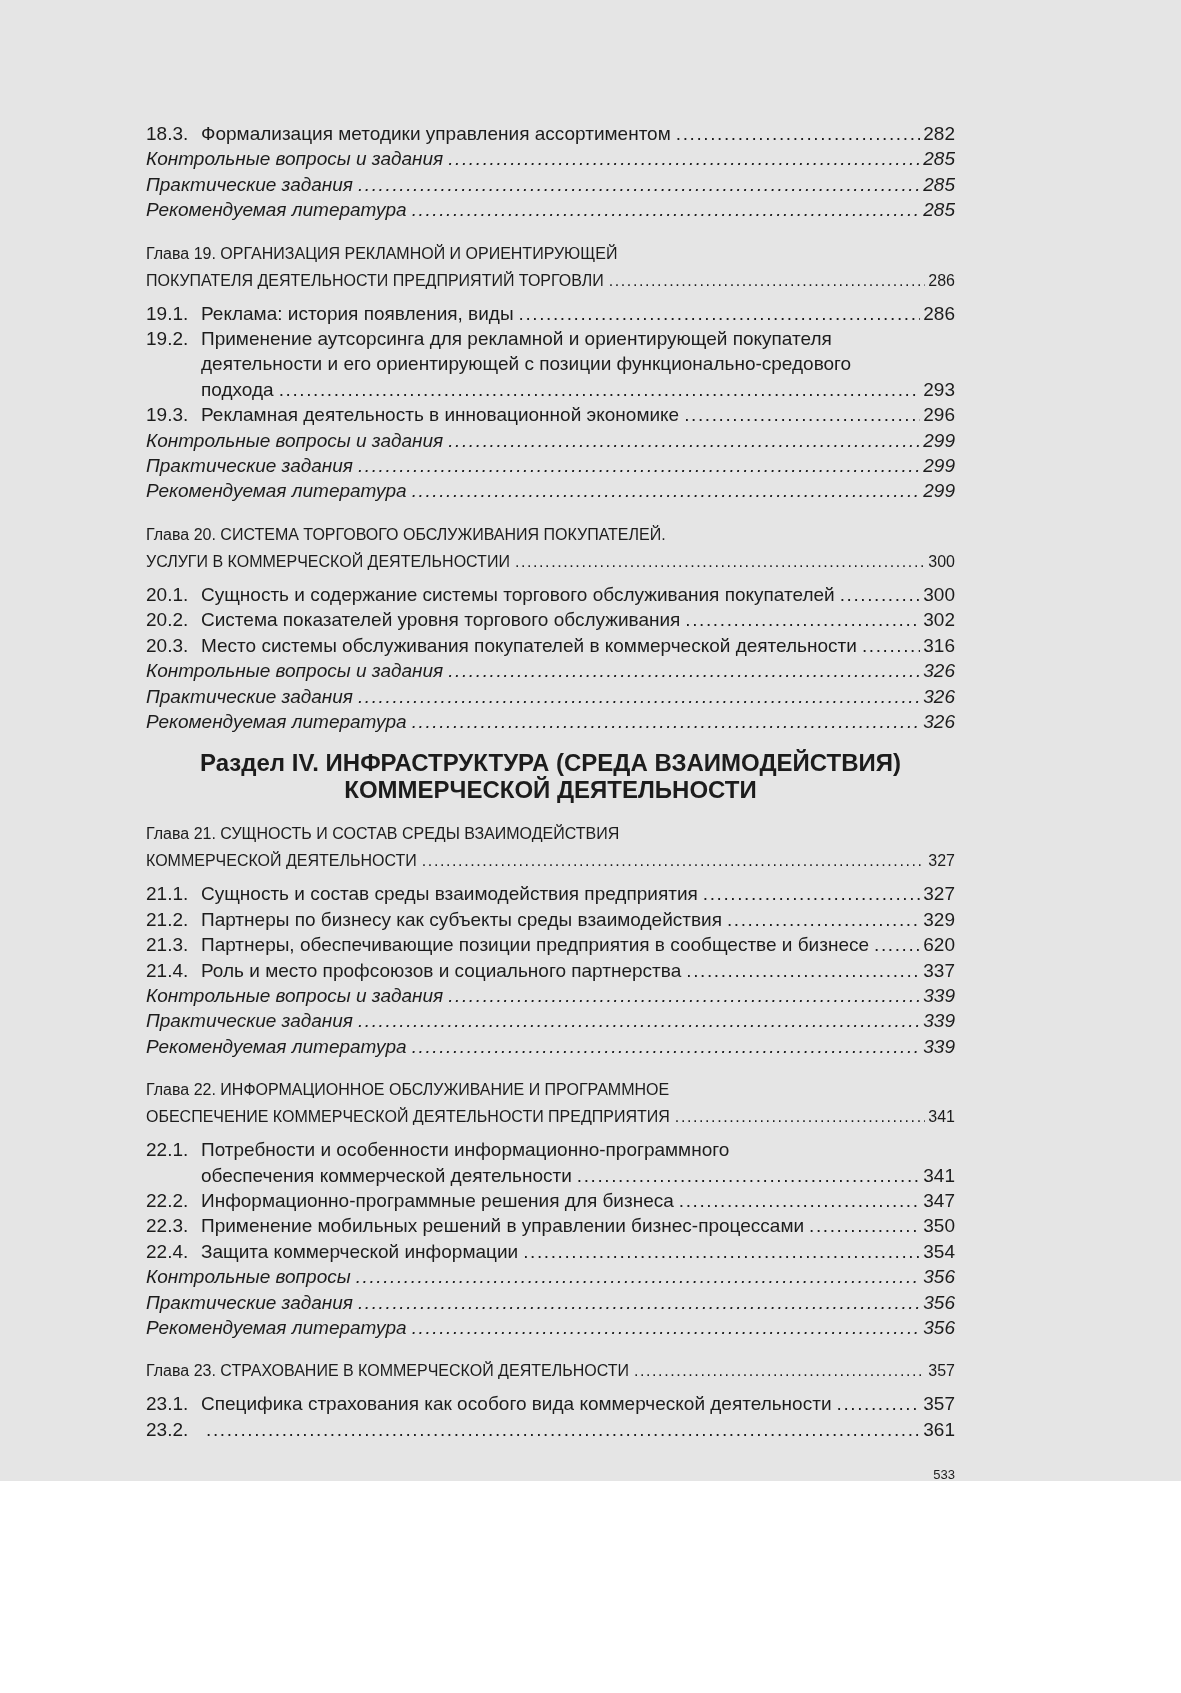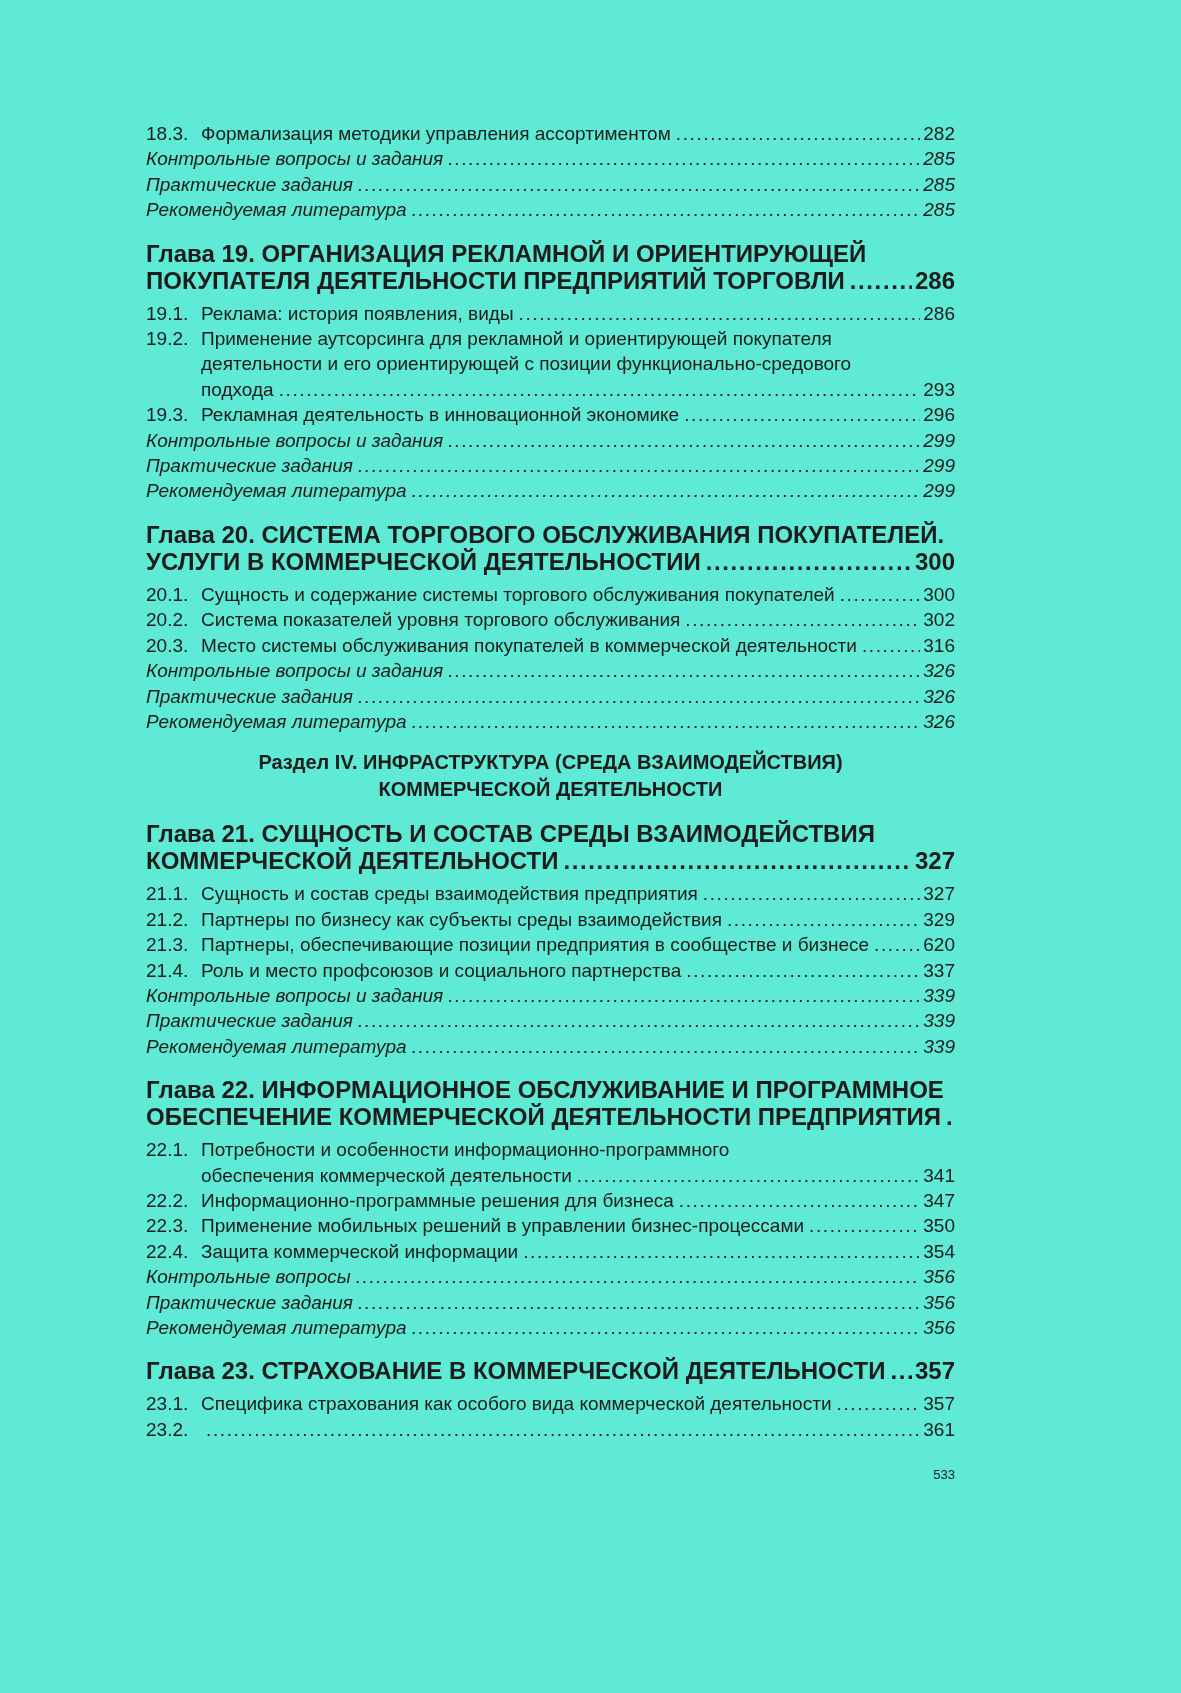--- a/index.html
+++ b/index.html
@@ -3,42 +3,42 @@
 <meta charset="utf-8">
 <style>
   * { box-sizing: border-box; }
   html, body { margin: 0; padding: 0; }
   body {
     width: 1181px; height: 1693px;
     background: #ffffff;
     font-family: "Liberation Sans", sans-serif;
     color: #1c1c1c;
   }
-  .sheet { position: relative; width: 1181px; height: 1693px; overflow: hidden; background: #5eead4; }
+  .sheet { position: relative; width: 1181px; height: 1481px; overflow: hidden; background: #e5e5e5; }
   .toc {
     position: absolute; left: 146px; top: 121px; width: 809px;
     font-size: 19px; line-height: 25.4px;
   }
   .row { display: flex; align-items: baseline; overflow: hidden; }
   .row .num { flex: 0 0 55px; }
   .row .txt { white-space: nowrap; flex: 0 1 auto; }
   .cont { padding-left: 55px; }
   .leader {
     flex: 1 1 10px; min-width: 10px;
     overflow: hidden; white-space: nowrap;
     margin: 0 3px 0 5px;
   }
   .leader::after {
     content: "..................................................................................................................................................................................................................................................";
     letter-spacing: 1.6px;
   }
   .pg { flex: 0 0 auto; }
   .italic { font-style: italic; }
-  .chapter { font-weight: 700; font-size: 24px; line-height: 27px; }
-  .section { font-weight: 700; font-size: 20px; line-height: 27px; justify-content: center; }
+  .chapter { font-weight: 400; font-size: 16px; line-height: 27px; }
+  .section { font-weight: 700; font-size: 24px; line-height: 27px; justify-content: center; }
   .first { margin-top: 17px; }
   .last  { margin-bottom: 7px; }
   .section.first { margin-top: 15px; }
   .section.last  { margin-bottom: 1px; }
   .footer-page {
     position: absolute; left: 146px; top: 1467px; width: 809px;
     text-align: right; font-size: 13px; color: #1c1c1c;
   }
 </style>
 </head>

